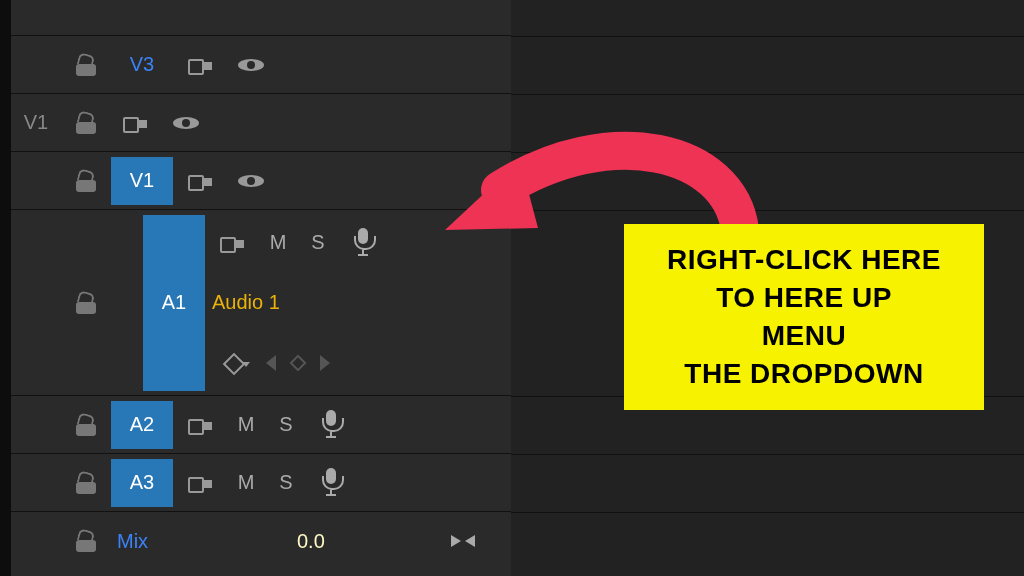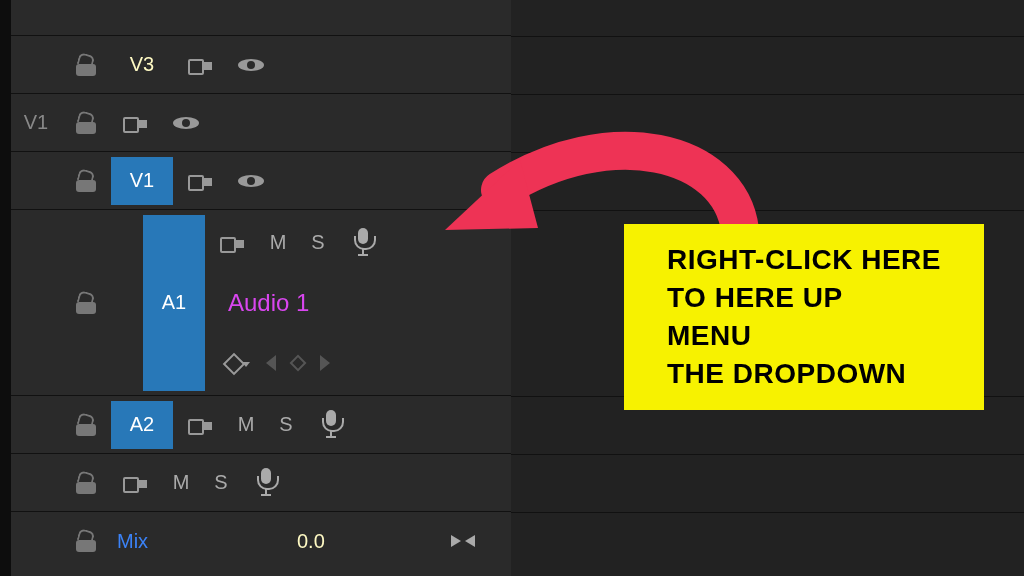--- a/index.html
+++ b/index.html
@@ -5,21 +5,21 @@
     *{margin:0;padding:0;box-sizing:border-box;}
     body{background:#0d0d0d;font-family:Arial,sans-serif;width:1024px;height:576px;overflow:hidden;position:relative;}
     .panel{position:absolute;left:11px;top:0;width:500px;height:576px;background:#2a2a2a;}
     .content-bg{position:absolute;left:511px;top:0;width:513px;height:576px;background:#222;}
     .content-bg .sep{position:absolute;left:0;width:100%;height:1px;background:#111;}
     .row{display:flex;align-items:center;height:58px;border-bottom:1px solid #111;position:relative;}
     .row.tall{height:186px;border-bottom:1px solid #111;}
     .row.mix{height:58px;border-bottom:none;}
     .src-col{width:50px;display:flex;align-items:center;justify-content:center;}
     .lock-col{width:50px;display:flex;align-items:center;justify-content:center;}
-    .tgt-col{width:62px;height:48px;display:flex;align-items:center;justify-content:center;color:#fef9c3;font-size:20px;margin-right:3px;}
+    .tgt-col{width:62px;height:48px;display:flex;align-items:center;justify-content:center;color:#3b82f6;font-size:20px;margin-right:3px;}
     .tgt-col.sel{background:#2878b8;color:#fff;}
     .tgt-col.tall{height:176px;margin-left:32px;}
     .icon-col{width:50px;display:flex;align-items:center;justify-content:center;}
     .src-label{color:#888;font-size:20px;}
     .mix-label{color:#3b82f6;font-size:20px;margin-left:6px;}
     .dbval{color:#fef9c3;font-size:20px;position:absolute;left:286px;}
     
     .ico{width:26px;height:26px;display:inline-block;}
     .lock{position:relative;}
     .lock::before{content:"";position:absolute;left:5px;top:2px;width:12px;height:10px;border:2px solid #777;border-bottom:none;border-radius:6px 6px 0 0;transform:rotate(15deg);}
@@ -31,33 +31,33 @@
     .eye::before{content:"";position:absolute;left:0;top:7px;width:26px;height:12px;border-radius:50%;background:#999;}
     .eye::after{content:"";position:absolute;left:9px;top:9px;width:8px;height:8px;border-radius:50%;background:#2a2a2a;}
     .ms{color:#aaa;font-size:20px;width:40px;text-align:center;}
     .mic{width:22px;height:30px;position:relative;}
     .mic::before{content:"";position:absolute;left:6px;top:0;width:10px;height:16px;background:#aaa;border-radius:5px;}
     .mic::after{content:"";position:absolute;left:2px;top:8px;width:18px;height:12px;border:2px solid #aaa;border-top:none;border-radius:0 0 10px 10px;}
     .mic-stem{position:absolute;left:10px;top:20px;width:2px;height:6px;background:#aaa;}
     .mic-base{position:absolute;left:6px;top:26px;width:10px;height:2px;background:#aaa;}
     .tall-inner{display:flex;flex-direction:column;justify-content:space-around;height:180px;width:280px;}
     .tall-r{display:flex;align-items:center;height:60px;}
-    .aud-label{color:#d946ef;font-size:24px;margin-left:20px;}
+    .aud-label{color:#eab308;font-size:20px;margin-left:4px;}
     .kf{width:18px;height:18px;position:relative;margin:0 4px;}
     .kf-menu::before{content:"";position:absolute;left:2px;top:2px;width:12px;height:12px;border:2px solid #999;transform:rotate(45deg);}
     .kf-menu::after{content:"";position:absolute;right:-8px;top:8px;width:0;height:0;border-left:4px solid transparent;border-right:4px solid transparent;border-top:5px solid #999;}
     .tri-l{width:0;height:0;border-top:8px solid transparent;border-bottom:8px solid transparent;border-right:10px solid #555;margin:0 8px;}
     .tri-r{width:0;height:0;border-top:8px solid transparent;border-bottom:8px solid transparent;border-left:10px solid #555;margin:0 8px;}
     .diamond{width:12px;height:12px;border:2px solid #555;transform:rotate(45deg);margin:0 8px;}
     .pan-ico{width:28px;height:20px;position:relative;}
     .pan-ico::before{content:"";position:absolute;left:2px;top:4px;width:0;height:0;border-top:6px solid transparent;border-bottom:6px solid transparent;border-left:10px solid #aaa;}
     .pan-ico::after{content:"";position:absolute;right:2px;top:4px;width:0;height:0;border-top:6px solid transparent;border-bottom:6px solid transparent;border-right:10px solid #aaa;}
     .spacer-top{height:36px;border-bottom:1px solid #111;}
     
-    .callout{position:absolute;right:40px;top:224px;width:360px;height:186px;background:#f7f200;color:#000;font-weight:900;font-size:28px;display:flex;align-items:center;justify-content:center;padding:10px;line-height:1.35;font-family:Arial,sans-serif;letter-spacing:0.5px;}
+    .callout{position:absolute;right:40px;top:224px;width:360px;height:186px;background:#f7f200;color:#000;font-weight:900;font-size:28px;text-align:center;display:flex;align-items:center;justify-content:center;padding:10px;line-height:1.35;font-family:Arial,sans-serif;letter-spacing:0.5px;}
     
     .arrow-wrap{position:absolute;left:430px;top:100px;width:340px;height:200px;pointer-events:none;}
   </style>
 </head>
 <body>
 
 <div class="content-bg">
   <div class="sep" style="top:36px"></div>
   <div class="sep" style="top:94px"></div>
   <div class="sep" style="top:152px"></div>
@@ -164,20 +164,21 @@
           <span class="mic-base"></span>
         </span>
       </div>
   </div>
 
   <div class="row">
     <div class="src-col"></div>
     <div class="lock-col">
         <span class="ico lock"></span>
       </div>
+    <div class="tgt-col sel">A3</div>
     <div class="icon-col">
         <span class="stub"></span>
       </div>
     <div class="ms">M</div>
     <div class="ms">S</div>
     <div class="icon-col">
         <span class="mic">
           <span class="mic-stem"></span>
           <span class="mic-base"></span>
         </span>

